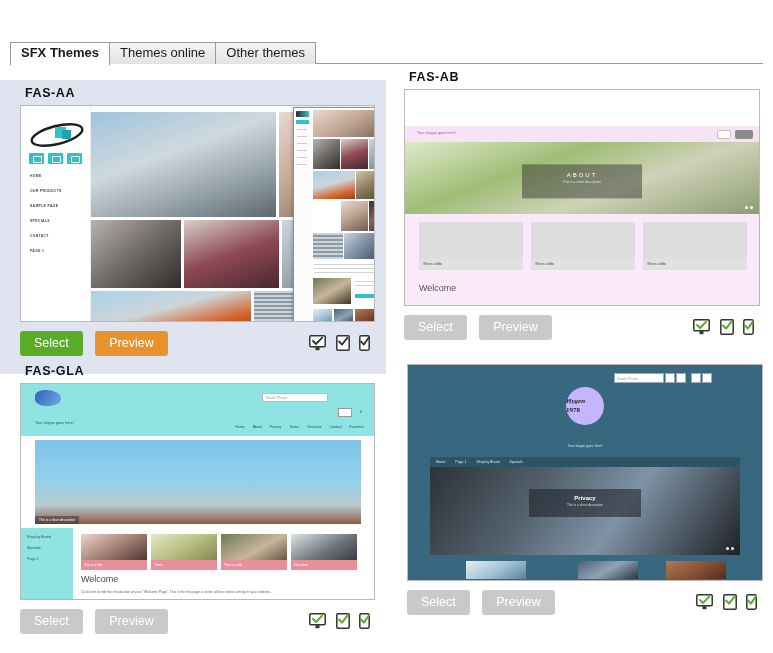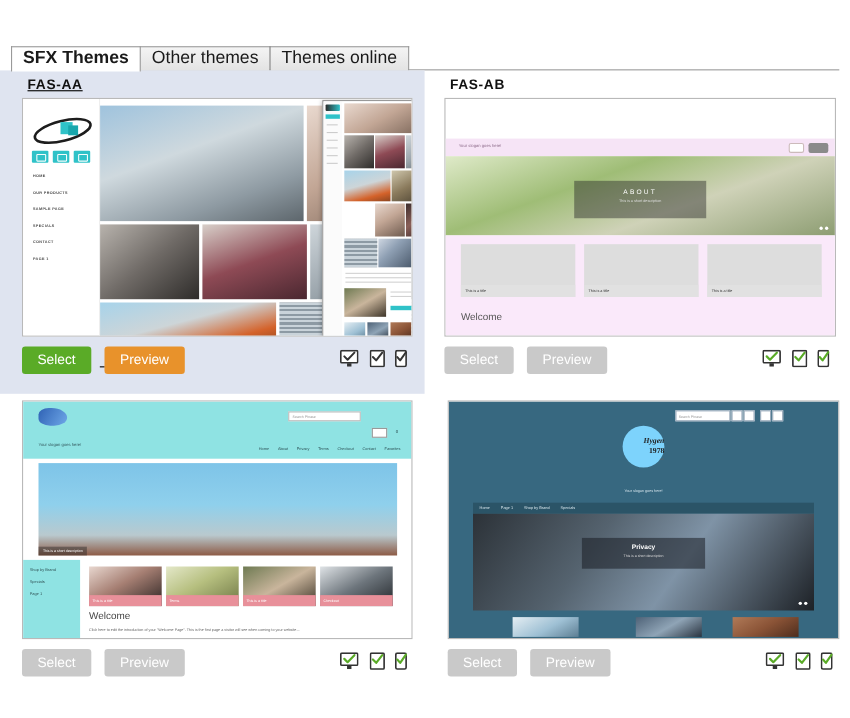--- a/index.html
+++ b/index.html
@@ -19,40 +19,40 @@
     letter-spacing: .1px;
   }
 
   
   .tabbar {
     position: absolute; left: 10px; top: 42px; width: 753px; height: 22px;
     border-bottom: 1px solid #9a9a9a;
   }
   .tab {
     position: relative; float: left; height: 22px; line-height: 20px;
-    padding: 0 10px; font-size: 16px; color: #1a1a1a;
+    padding: 0 10px; font-size: 13px; color: #1a1a1a;
     border: 1px solid #9a9a9a; border-bottom: none;
     background: linear-gradient(#f4f4f4,#e3e3e3);
     margin-right: -1px; cursor: default;
   }
   .tab.active {
     background: #ffffff; font-weight: bold; z-index: 3;
     height: 23px; top: 0;
   }
 
   
   .grid {
     position: absolute; left: 0; top: 64px; width: 773px; height: 589px;
   }
   .card {
     position: absolute; width: 386px; height: 294px;
     padding: 6px 10px 0 20px;
   }
   .card.selected { background: #dfe4f0; }
-  .card-c1 { left: 0;   top: 0; text-decoration: underline; }
+  .card-c1 { left: 0;   top: 16px; }
   .card-c2 { left: 384px; top: 0; }
   .card-c3 { left: 0;   top: 294px; }
   .card-c4 { left: 387px; top: 294px; }
 
   .card-title {
     font-size: 12.5px; font-weight: bold; color: #111;
     letter-spacing: .6px; margin: 0 0 4px 5px; height: 15px;
   }
   .preview-frame {
     position: relative;
@@ -195,22 +195,22 @@
                  color:#fff; font-size:3.3px; padding:3px 0 0 3px;}
   .gla-welcome{position:absolute; left:8px; top:190px; font-size:9px; color:#444; font-weight:300;}
   .gla-text{position:absolute; left:8px; top:206px; right:6px; font-size:3.4px; color:#666; line-height:1.4;}
 
   
   .jea-bg{position:absolute; inset:0; background:#376880;}
   .jea-srch{position:absolute; left:206px; top:8px; width:50px; height:10px; background:#fff; border:1px solid #9ab;}
   .jea-srch i{position:absolute; left:2px; top:3px; font-size:3.2px; color:#999; font-style:normal;}
   .jea-b{position:absolute; top:8px; width:10px; height:10px; background:#fff; border:1px solid #9ab;}
   .jea-badge{position:absolute; left:50%; top:22px; transform:translateX(-50%);
-             width:38px; height:38px; border-radius:50%; background:#7dd3fc;
-             text-align:right; }
+             width:38px; height:38px; border-radius:50%; background:#c4b5fd;
+             text-align:left; }
   .jea-badge b{display:block; font-size:7px; color:#222; margin-top:10px;
                font-family:"Liberation Serif", serif; font-style:italic;}
   .jea-badge i{display:block; font-size:7px; color:#222; font-style:normal;
                font-family:"Liberation Serif", serif; font-weight:bold; margin-top:1px;}
   .jea-badge em{display:block; font-size:2.6px; color:#666; font-style:normal; margin-top:2px;}
   .jea-name{position:absolute; left:0; right:0; top:64px; text-align:center;
             color:#fff; font-size:12px; font-weight:bold;}
   .jea-slog{position:absolute; left:0; right:0; top:79px; text-align:center;
             color:#cfe0e8; font-size:3.4px;}
   .jea-nav{position:absolute; left:22px; right:22px; top:92px; height:10px; background:#2b5467; color:#d6e5ec; font-size:3.5px; padding:3px 0 0 6px;}
@@ -229,24 +229,24 @@
 <body>
 
 <div class="page">
 
 
   <div class="tabbar">
     <div class="tab active">
       <span>SFX Themes</span>
     </div>
     <div class="tab">
+      <span>Themes online</span>
+    </div>
+    <div class="tab">
       <span>Other themes</span>
-    </div>
-    <div class="tab">
-      <span>Themes online</span>
     </div>
   </div>
 
   <div class="grid">
 
     <div class="card card-c1 selected">
       <div class="card-title">FAS-AA</div>
 
       <div class="preview-frame">
         <div class="mini">
@@ -393,20 +393,21 @@
           </svg>
           <svg width="11" height="16" viewBox="0 0 11 16">
             <rect x="0.8" y="0.8" width="9.4" height="14.4" rx="1.4" fill="#fff" stroke="#333" stroke-width="1.5"></rect>
             <path d="M2.2 6.6 L4.8 9.6 L10 2.2" fill="none" stroke="#5aab27" stroke-width="2" stroke-linecap="round" stroke-linejoin="round"></path>
           </svg>
         </span>
       </div>
     </div>
 
     <div class="card card-c3">
+      <div class="card-title">FAS-GLA</div>
 
       <div class="preview-frame">
         <div class="mini">
           <div class="gla-head">
             <div class="gla-logo"></div>
             <div class="gla-slog">Your slogan goes here!</div>
             <div class="gla-srch">
               <i>Search Phrase</i>
             </div>
             <div class="gla-cart"></div>

